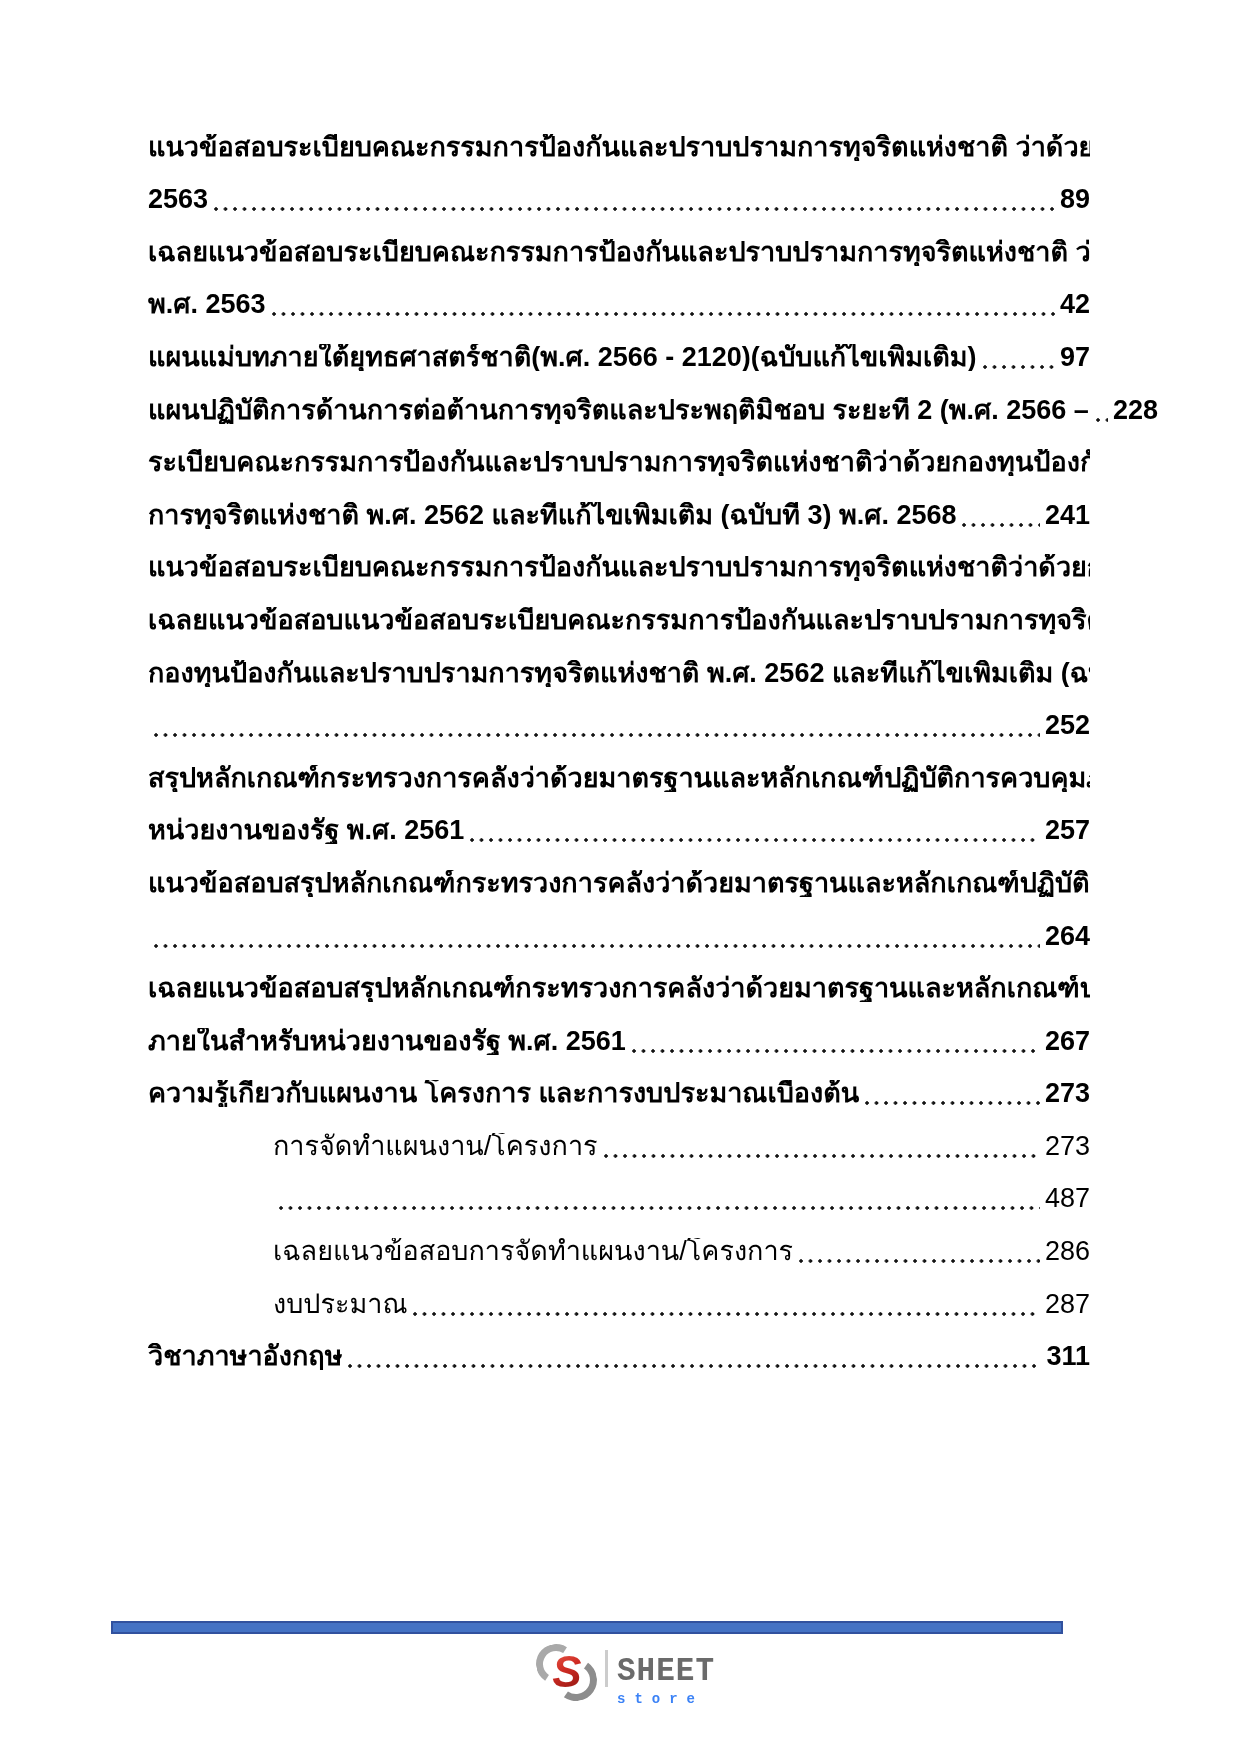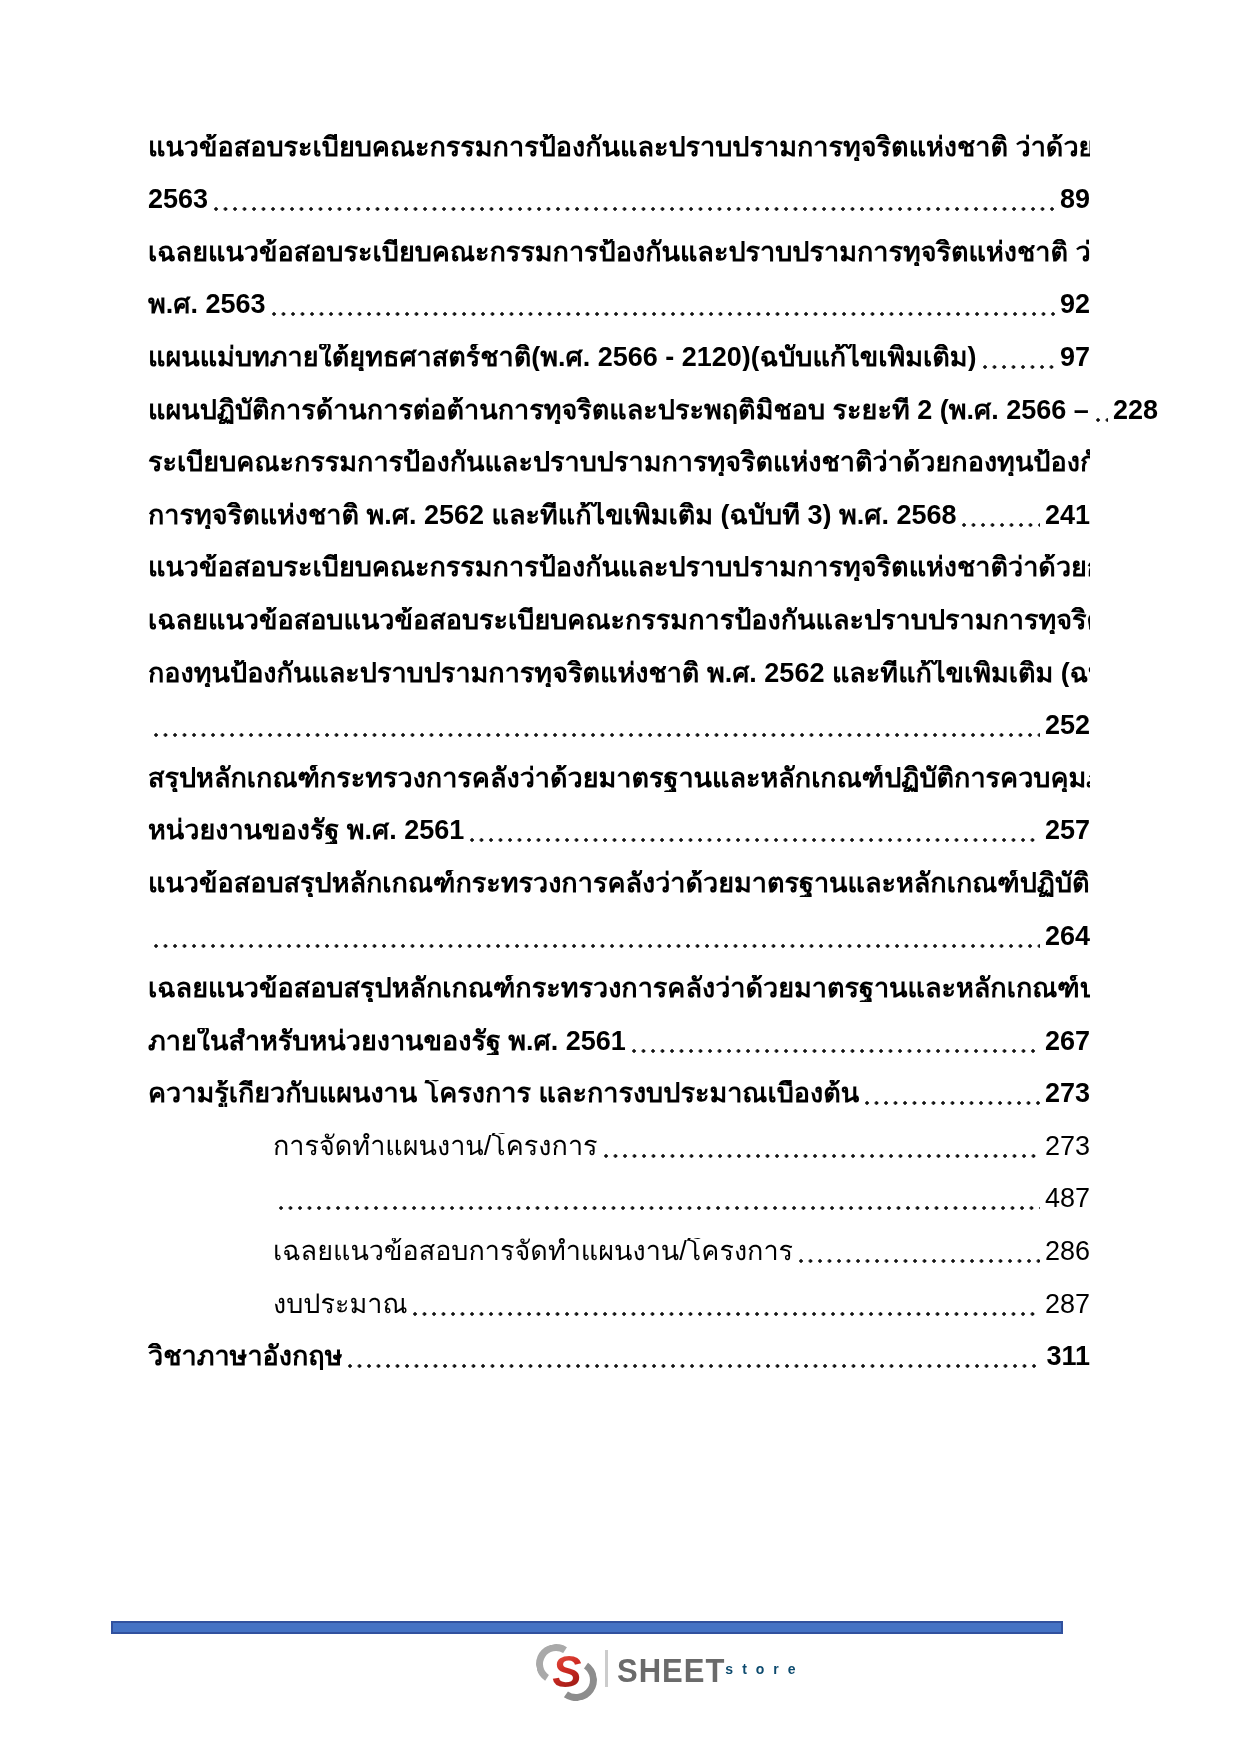--- a/index.html
+++ b/index.html
@@ -89,29 +89,29 @@
     font-size: 44px; font-weight: 900; font-style: italic;
     background: linear-gradient(150deg, #ef6a56 5%, #cf2b23 45%, #7c100c 95%);
     -webkit-background-clip: text; background-clip: text;
     color: transparent;
     line-height: 1;
   }
   .logo-divider {
     width: 3px; height: 37px; background: #cccccc;
     margin: 3px 9px 0 11px; flex: 0 0 auto;
   }
-  .logo-text { display: flex; flex-direction: row; }
+  .logo-text { display: flex; flex-direction: column; font-family: Liberation Mono, monospace; }
   .brand {
     font-size: 31px; font-weight: 700; color: #6b6b6b;
     letter-spacing: 1px; line-height: 1; margin-top: 7px;
     transform: scaleY(1.08); transform-origin: top left;
   }
   .store {
-    font-size: 14px; font-weight: 700; color: #0c4a6e;
-    letter-spacing: 9px; line-height: 1; margin-top: 15px;
+    font-size: 14px; font-weight: 700; color: #3b82f6;
+    letter-spacing: 9px; line-height: 1; margin-top: 7px;
   }
 </style>
 </head>
 <body>
 
 <div class="page">
 
   <div class="toc" id="toc">
       <div class="entry bold">
         <div class="toc-line">
@@ -123,21 +123,21 @@
           <span class="page-num">89</span>
         </div>
       </div>
       <div class="entry bold">
         <div class="toc-line">
           <span class="toc-text">เฉลยแนวข้อสอบระเบียบคณะกรรมการป้องกันและปราบปรามการทุจริตแห่งชาติ ว่าด้วยการงบประมาณ</span>
         </div>
         <div class="toc-line">
           <span class="toc-text">พ.ศ. 2563</span>
           <span class="dot-leader"></span>
-          <span class="page-num">92</span>
+          <span class="page-num">42</span>
         </div>
       </div>
       <div class="entry bold">
         <div class="toc-line">
           <span class="toc-text">แผนแม่บทภายใต้ยุทธศาสตร์ชาติ(พ.ศ. 2566 - 2120)(ฉบับแก้ไขเพิ่มเติม)</span>
           <span class="dot-leader"></span>
           <span class="page-num">97</span>
         </div>
       </div>
       <div class="entry bold">

